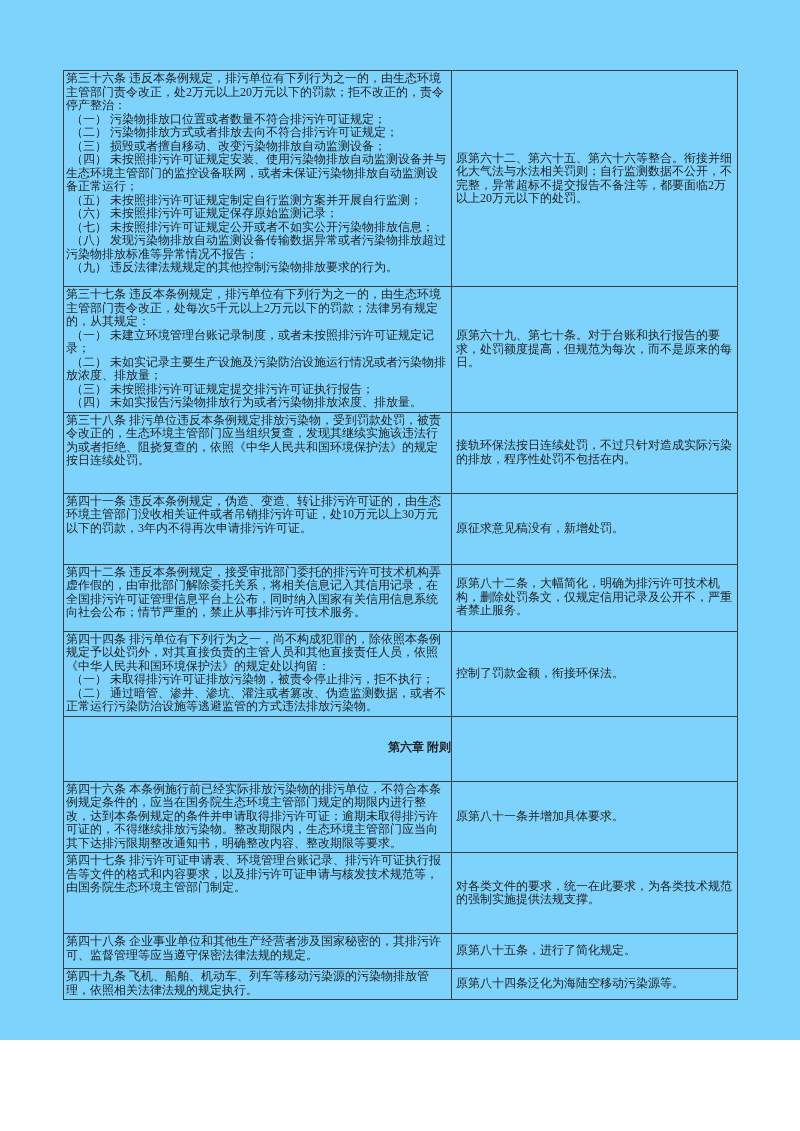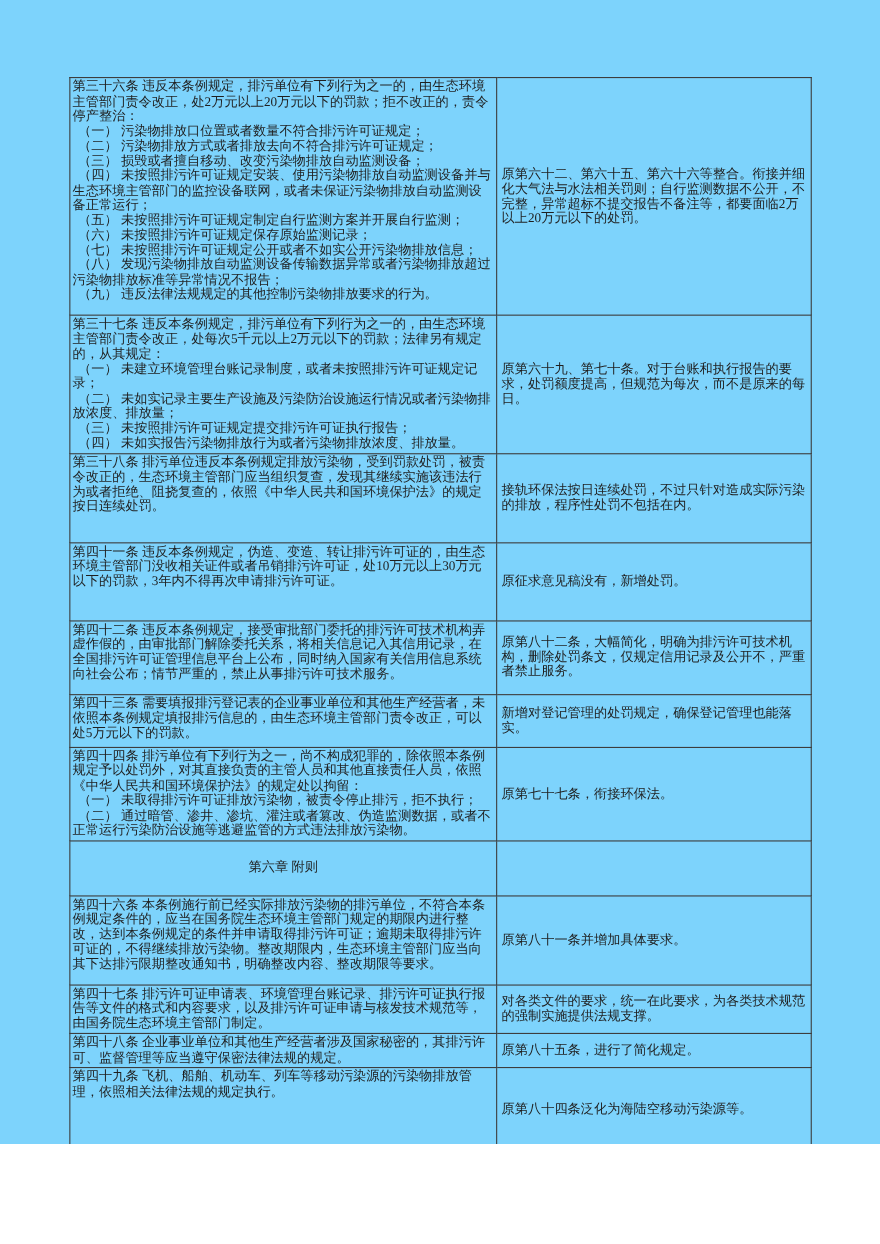--- a/index.html
+++ b/index.html
@@ -34,22 +34,22 @@
     vertical-align: top;
     overflow: hidden;
   }
   td.cell.note {
     vertical-align: middle;
     padding: 2px 4px;
   }
   td.cell p { margin: 0; }
   td.cell p.item { text-indent: 5px; }
   td.cell.chapter {
-    text-align: center;
-    font-weight: normal;
+    text-align: right;
+    font-weight: bold;
     padding: 5px 0 6px 0;
     vertical-align: middle;
   }
   
   tbody tr:nth-child(1)  td { height: 211px; }
   tbody tr:nth-child(2)  td { height: 105px; }
   tbody tr:nth-child(3)  td { height: 76px; }
   tbody tr:nth-child(4)  td { height: 66px; }
   tbody tr:nth-child(5)  td { height: 62px; }
   tbody tr:nth-child(6)  td { height: 43px; }
@@ -120,34 +120,26 @@
         <tr>
           <td class="cell left">
             <p>第四十二条 违反本条例规定，接受审批部门委托的排污许可技术机构弄虚作假的，由审批部门解除委托关系，将相关信息记入其信用记录，在全国排污许可证管理信息平台上公布，同时纳入国家有关信用信息系统向社会公布；情节严重的，禁止从事排污许可技术服务。</p>
           </td>
           <td class="cell note">
             <p>原第八十二条，大幅简化，明确为排污许可技术机构，删除处罚条文，仅规定信用记录及公开不，严重者禁止服务。</p>
           </td>
         </tr>
         <tr>
           <td class="cell left">
-            <p>第四十三条 需要填报排污登记表的企业事业单位和其他生产经营者，未依照本条例规定填报排污信息的，由生态环境主管部门责令改正，可以处5万元以下的罚款。</p>
-          </td>
-          <td class="cell note">
-            <p>新增对登记管理的处罚规定，确保登记管理也能落实。</p>
-          </td>
-        </tr>
-        <tr>
-          <td class="cell left">
             <p>第四十四条 排污单位有下列行为之一，尚不构成犯罪的，除依照本条例规定予以处罚外，对其直接负责的主管人员和其他直接责任人员，依照《中华人民共和国环境保护法》的规定处以拘留：</p>
             <p class="item">（一） 未取得排污许可证排放污染物，被责令停止排污，拒不执行；</p>
             <p class="item">（二） 通过暗管、渗井、渗坑、灌注或者篡改、伪造监测数据，或者不正常运行污染防治设施等逃避监管的方式违法排放污染物。</p>
           </td>
           <td class="cell note">
-            <p>原第七十七条，衔接环保法。</p>
+            <p>控制了罚款金额，衔接环保法。</p>
           </td>
         </tr>
         <tr>
           <td class="cell left chapter">
             <p>第六章 附则</p>
           </td>
           <td class="cell note"></td>
         </tr>
         <tr>
           <td class="cell left">

